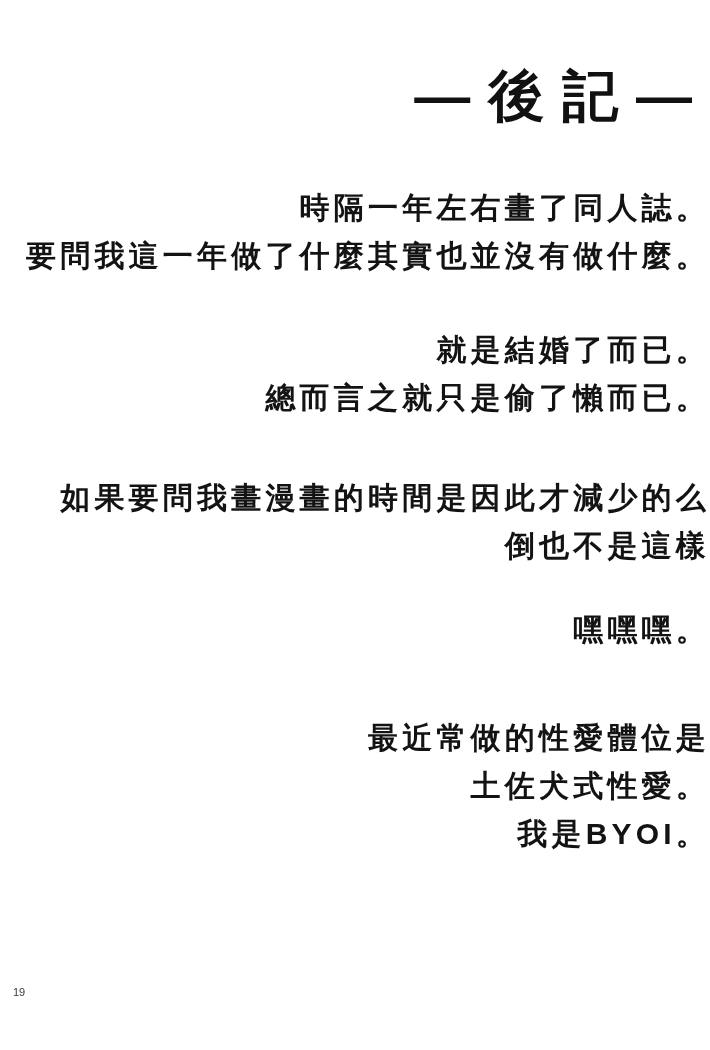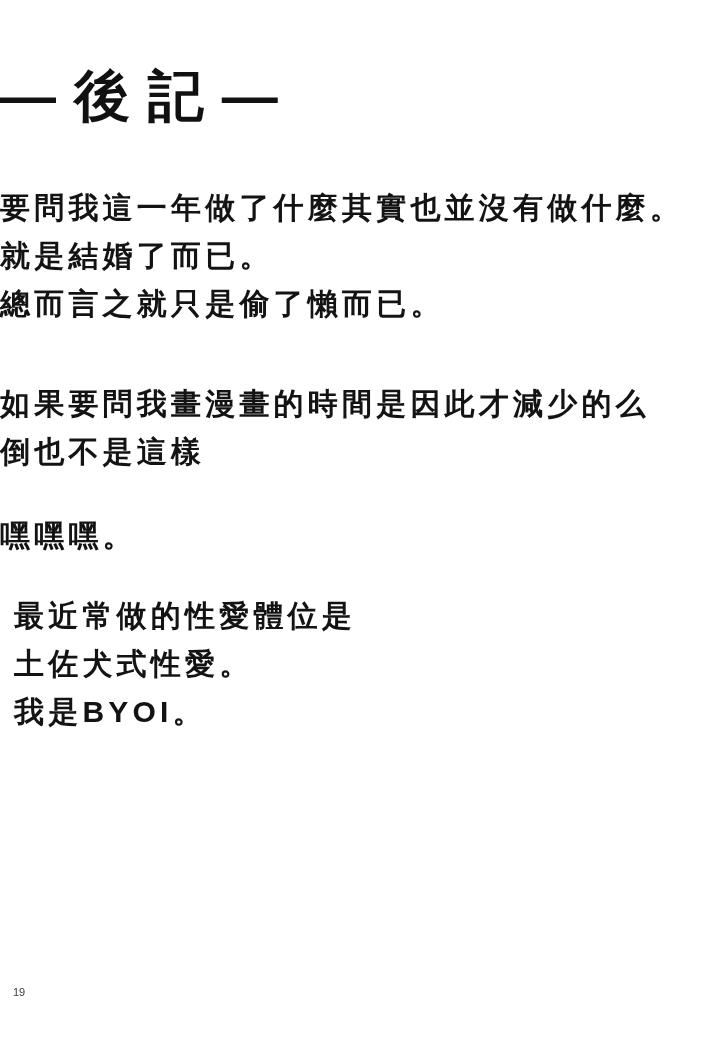--- a/index.html
+++ b/index.html
@@ -11,21 +11,21 @@
     height: 1050px;
     background: #ffffff;
     overflow: hidden;
     position: relative;
     font-family: "Liberation Sans", sans-serif;
     color: #111111;
   }
   .page {
     width: 710px;
     height: 1050px;
-    text-align: left;
+    text-align: right;
     position: relative;
   }
   .title {
     margin: 0;
     padding-top: 58px;
     font-size: 56px;
     line-height: 76px;
     font-weight: 700;
     letter-spacing: 0.32em;
     color: #111111;
@@ -37,42 +37,43 @@
   .para p {
     margin: 0;
     font-size: 30px;
     line-height: 48px;
     font-weight: 600;
     letter-spacing: 0.14em;
     white-space: nowrap;
     color: #131313;
   }
   .para-1 { margin-top: 50px; }
-  .para-2 { }
+  .para-2 { margin-top: 46px; }
   .para-3 { margin-top: 52px; }
   .para-4 { margin-top: 36px; }
-  .para-5 { margin-top: 32px; padding-left: 14px; }
+  .para-5 { margin-top: 60px; padding-left: 14px; }
   .page-number {
     position: absolute;
     left: 13px;
     top: 986px;
     font-size: 11px;
     font-weight: 400;
     letter-spacing: 0;
     color: #3a3a3a;
   }
 </style>
 </head>
 <body>
 
 <div class="page">
 
   <h1 class="title">—後記—</h1>
 
   <div class="para para-1">
+    <p>時隔一年左右畫了同人誌。</p>
     <p>要問我這一年做了什麼其實也並沒有做什麼。</p>
   </div>
 
   <div class="para para-2">
     <p>就是結婚了而已。</p>
     <p>總而言之就只是偷了懶而已。</p>
   </div>
 
   <div class="para para-3">
     <p>如果要問我畫漫畫的時間是因此才減少的么</p>

